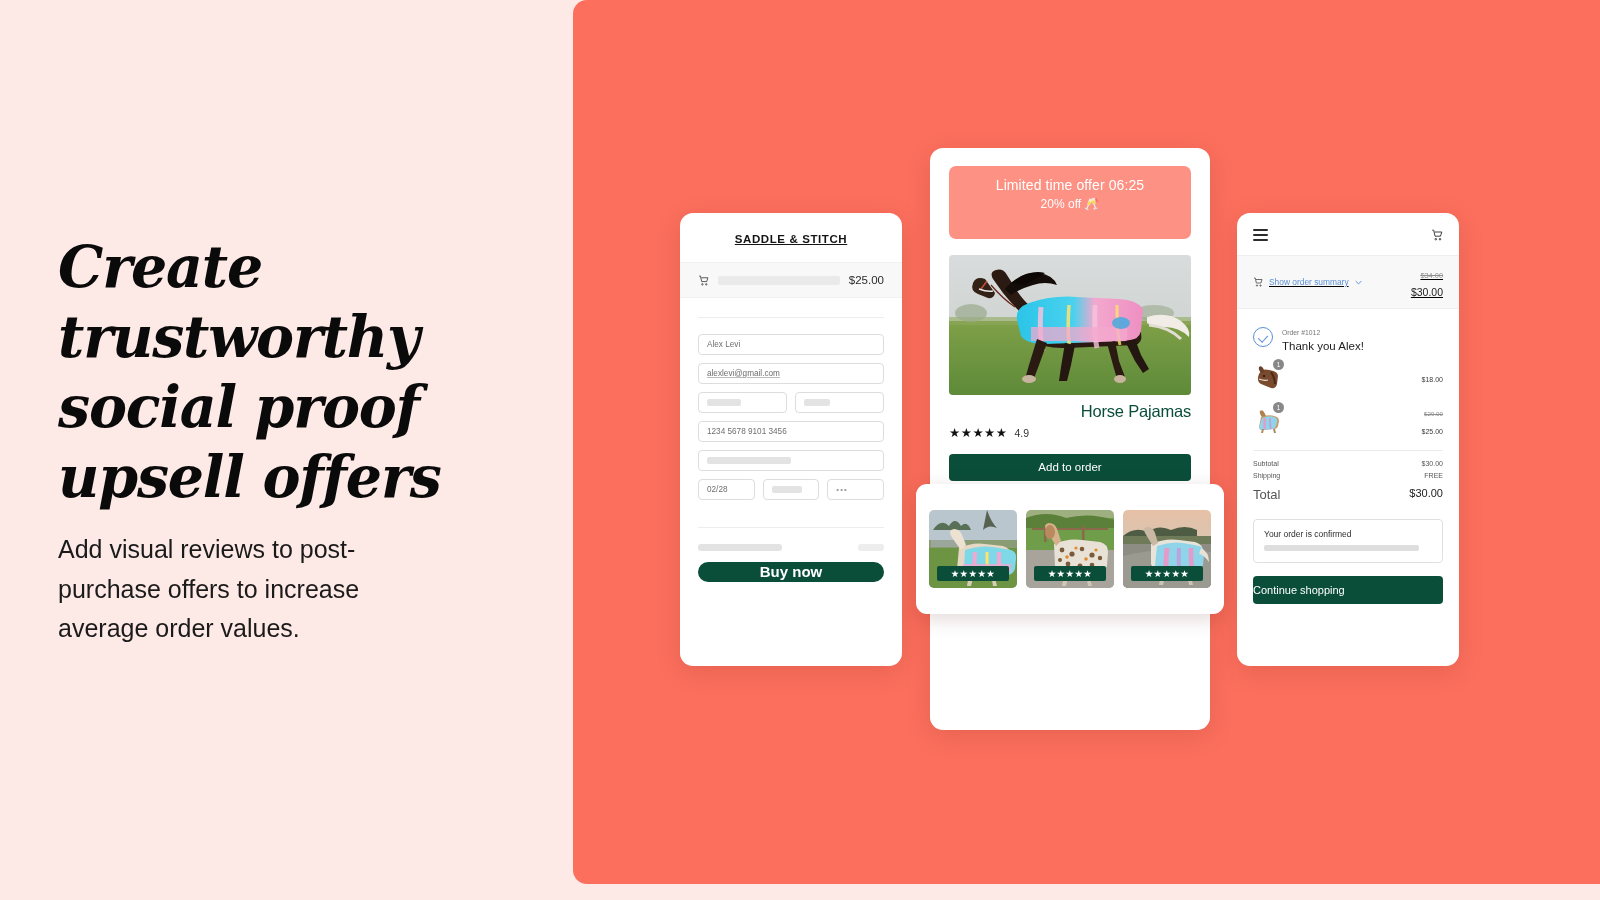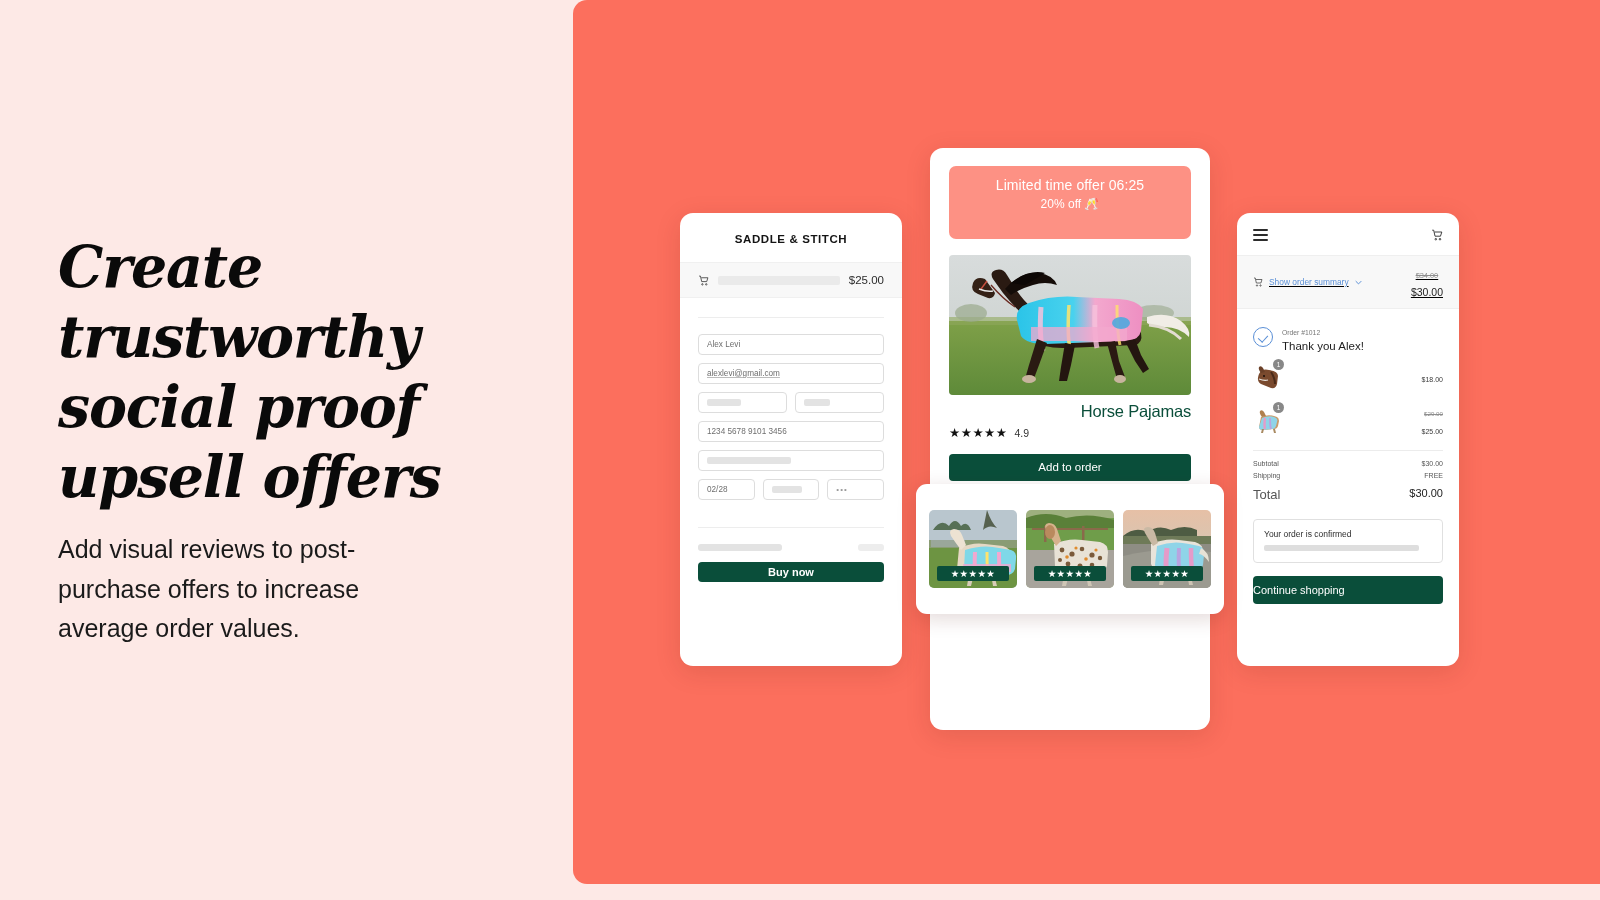--- a/index.html
+++ b/index.html
@@ -62,20 +62,21 @@
 
   
   #phone1 { left: 680px; top: 213px; width: 222px; height: 453px; }
   .p1-brand {
     text-align: center;
     font-size: 11.5px;
     font-weight: 700;
     letter-spacing: 0.6px;
     color: #141414;
     padding: 20px 0 17px;
+    text-decoration: underline;
   }
   .p1-cartrow {
     background: #F8F8F8;
     border-top: 1px solid #F0F0F0;
     border-bottom: 1px solid #F0F0F0;
     display: flex;
     align-items: center;
     padding: 11px 18px;
     gap: 9px;
   }
@@ -95,23 +96,23 @@
     color: #6E6E6E;
   }
   .field .fbar { height: 7px; border-radius: 2px; background: #E3E3E3; }
   .field-row { display: flex; gap: 8px; }
   .field-row .field { flex: 1; }
   .p1-underline { text-decoration: underline; text-decoration-color: #BBB; }
   .p1-foot { display: flex; justify-content: space-between; align-items: center; margin: 15px 0 11px; }
   .btn-green {
     background: #0A4E3A;
     color: #FFFFFF;
-    border-radius: 4px;
+    border-radius: 10px;
     text-align: center;
-    font-size: 11px;
+    font-size: 15px;
     font-weight: 700;
     line-height: 20px;
     height: 20px;
     border: none;
     width: 100%;
     cursor: pointer;
     font-family: "Liberation Sans", sans-serif;
   }
   .dots { letter-spacing: 1px; color: #9A9A9A; font-size: 8px; }
 
@@ -204,21 +205,21 @@
   .p3-sumbar {
     background: #F8F8F8;
     border-top: 1px solid #EFEFEF;
     border-bottom: 1px solid #EFEFEF;
     display: flex; align-items: center; justify-content: space-between;
     padding: 8px 16px;
     text-decoration: underline;
   }
   .p3-sumleft { display: flex; align-items: center; gap: 6px; }
   .p3-sumlink { font-size: 8.4px; color: #5A8FD6; }
-  .p3-sumprices { text-align: center; }
+  .p3-sumprices { text-align: right; }
   .p3-old { font-size: 7.4px; color: #8E8E8E; text-decoration: line-through; }
   .p3-new { font-size: 10.5px; color: #222222; }
   .p3-body { padding: 12px 16px 0; }
   .p3-thanks { display: flex; align-items: center; gap: 9px; }
   .circ-check {
     width: 20px; height: 20px; border-radius: 50%;
     border: 1.3px solid #5A8FD6; position: relative; flex: none;
   }
   .circ-check::after {
     content: ""; position: absolute; left: 6px; top: 5px;

